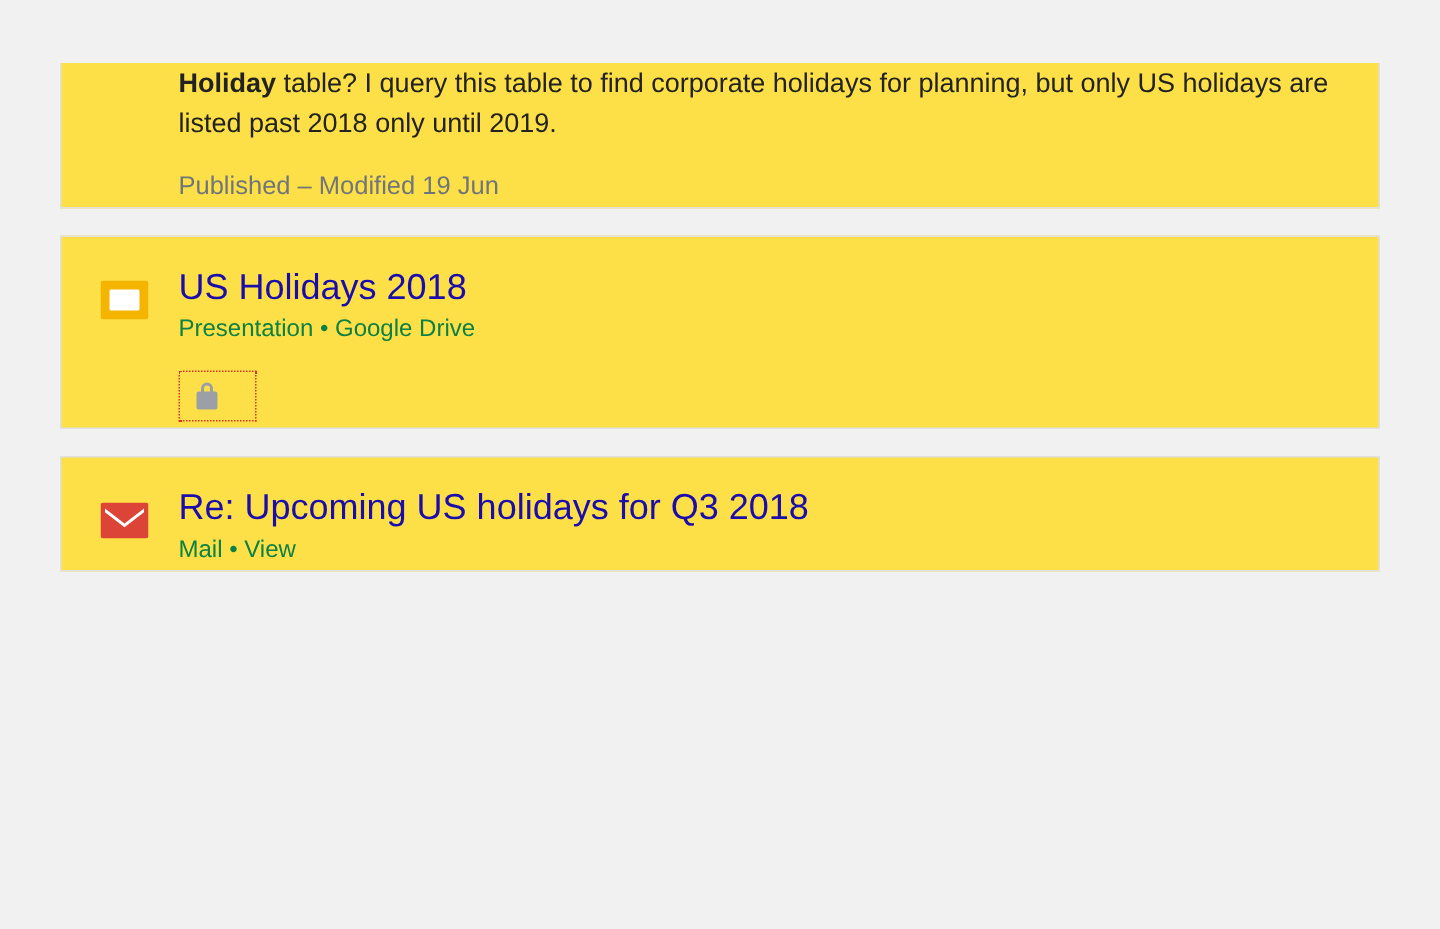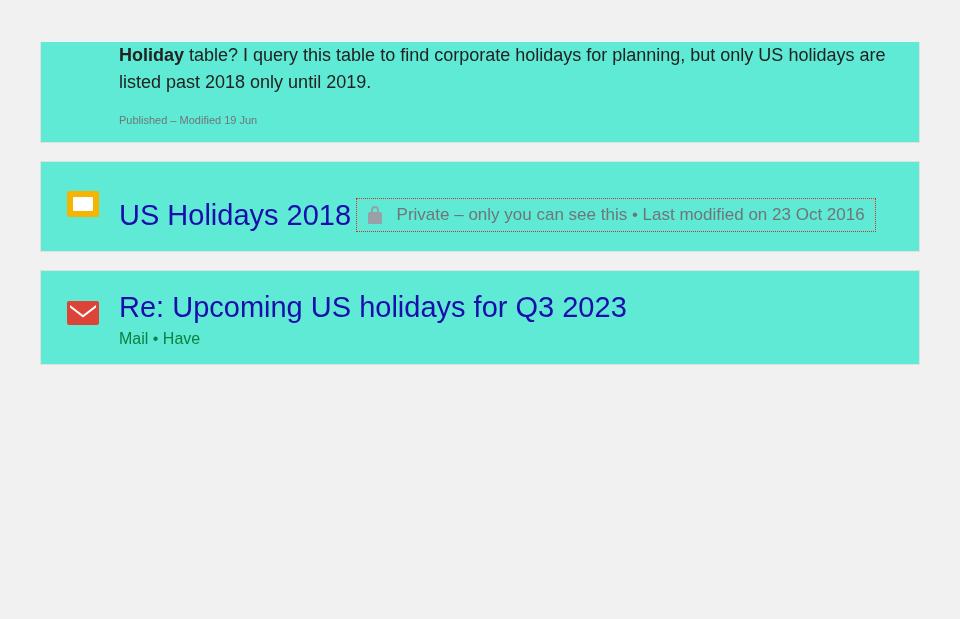--- a/index.html
+++ b/index.html
@@ -12,24 +12,24 @@
       background: #f1f1f1;
       width: 960px;
       height: 619px;
       overflow: hidden;
       position: relative;
     }
     .container {
       padding: 0 40px;
     }
     .card {
-      background: #5eead4;
+      background: #fde047;
       border: 1px solid #e0e0e0;
       margin-bottom: 18px;
-      padding: 18px 24px 16px 24px;
+      padding: 18px 24px 4px 24px;
       position: relative;
     }
     .card-first {
       padding-top: 0;
       margin-top: 0;
       border-top: none;
     }
     .card-content {
       margin-left: 54px;
     }
@@ -46,21 +46,21 @@
     .slides-icon {
       width: 32px;
       height: 26px;
     }
     .gmail-icon {
       width: 32px;
       height: 24px;
     }
     .title-link {
       color: #1a0dab;
-      font-size: 29px;
+      font-size: 24px;
       font-weight: 400;
       text-decoration: none;
       display: inline-block;
       line-height: 1.3;
     }
     .subtitle {
       color: #0d8043;
       font-size: 16px;
       margin-top: 4px;
     }
@@ -68,21 +68,21 @@
       color: #222;
       font-size: 18px;
       line-height: 1.5;
       margin-top: 18px;
     }
     .snippet b {
       font-weight: 700;
     }
     .meta {
       color: #70757a;
-      font-size: 11px;
+      font-size: 17px;
       margin-top: 18px;
     }
     .meta-highlight {
       display: inline-flex;
       align-items: center;
       border: 1px dotted #d93025;
       padding: 6px 10px;
       color: #70757a;
       font-size: 17px;
       margin-top: 18px;
@@ -110,35 +110,35 @@
 
   <div class="card">
     <div class="icon-wrap">
       <svg class="slides-icon" viewBox="0 0 32 26">
         <rect x="0" y="0" width="32" height="26" rx="2" fill="#f4b400"></rect>
         <rect x="6" y="6" width="20" height="14" rx="1" fill="#ffffff"></rect>
       </svg>
     </div>
     <div class="card-content">
       <a href="#" class="title-link">US Holidays 2018</a>
+      <p class="subtitle">Presentation • Google Drive</p>
       <div class="meta-highlight">
         <svg class="lock-icon" viewBox="0 0 16 20">
           <path fill="#9aa0a6" d="M12 7V5a4 4 0 1 0-8 0v2H2.5A1.5 1.5 0 0 0 1 8.5v9A1.5 1.5 0 0 0 2.5 19h11a1.5 1.5 0 0 0 1.5-1.5v-9A1.5 1.5 0 0 0 13.5 7H12zM6 5a2 2 0 1 1 4 0v2H6V5z"></path>
         </svg>
-        <span>Private – only you can see this • Last modified on 23 Oct 2016</span>
       </div>
     </div>
   </div>
 
   <div class="card" style="margin-bottom:0;">
     <div class="icon-wrap">
       <svg class="gmail-icon" viewBox="0 0 32 24">
         <rect x="0" y="0" width="32" height="24" rx="2" fill="#db4437"></rect>
         <path d="M3 4 L16 14 L29 4 L29 6.5 L16 16.5 L3 6.5 Z" fill="#ffffff"></path>
       </svg>
     </div>
     <div class="card-content">
-      <a href="#" class="title-link">Re: Upcoming US holidays for Q3 2023</a>
-      <p class="subtitle">Mail • Have</p>
+      <a href="#" class="title-link">Re: Upcoming US holidays for Q3 2018</a>
+      <p class="subtitle">Mail • View</p>
     </div>
   </div>
 
 </div>
 
 </body></html>

